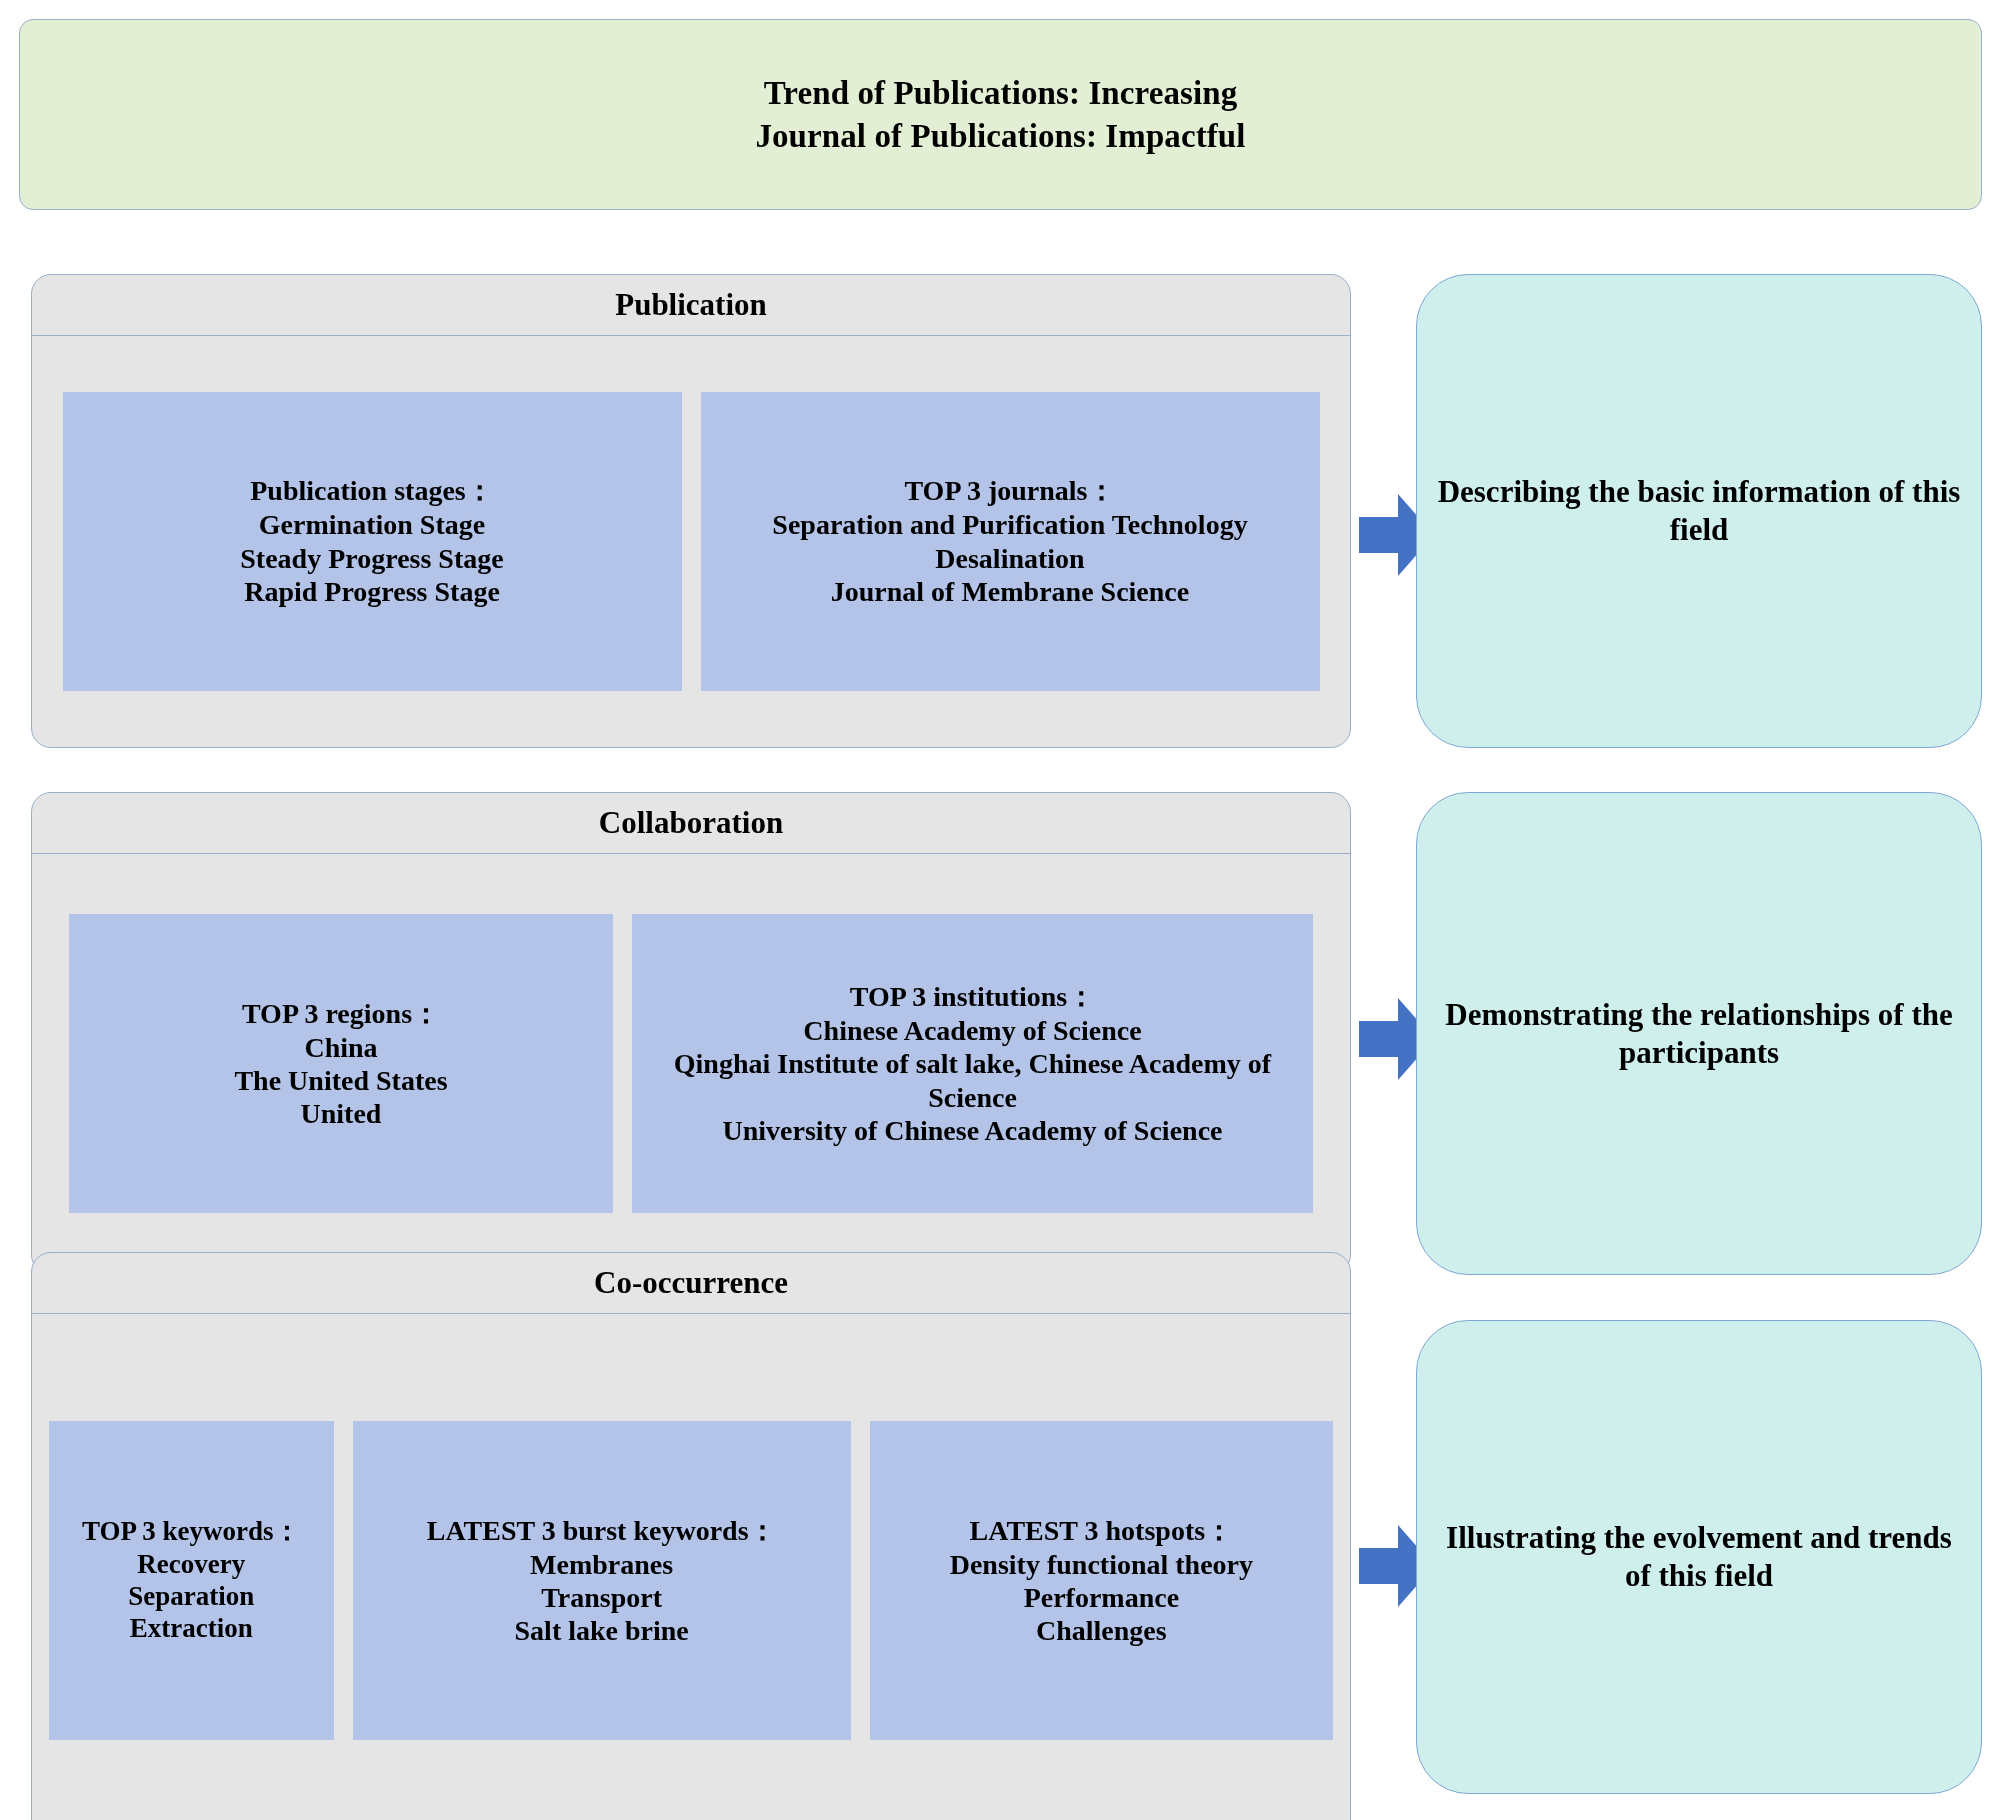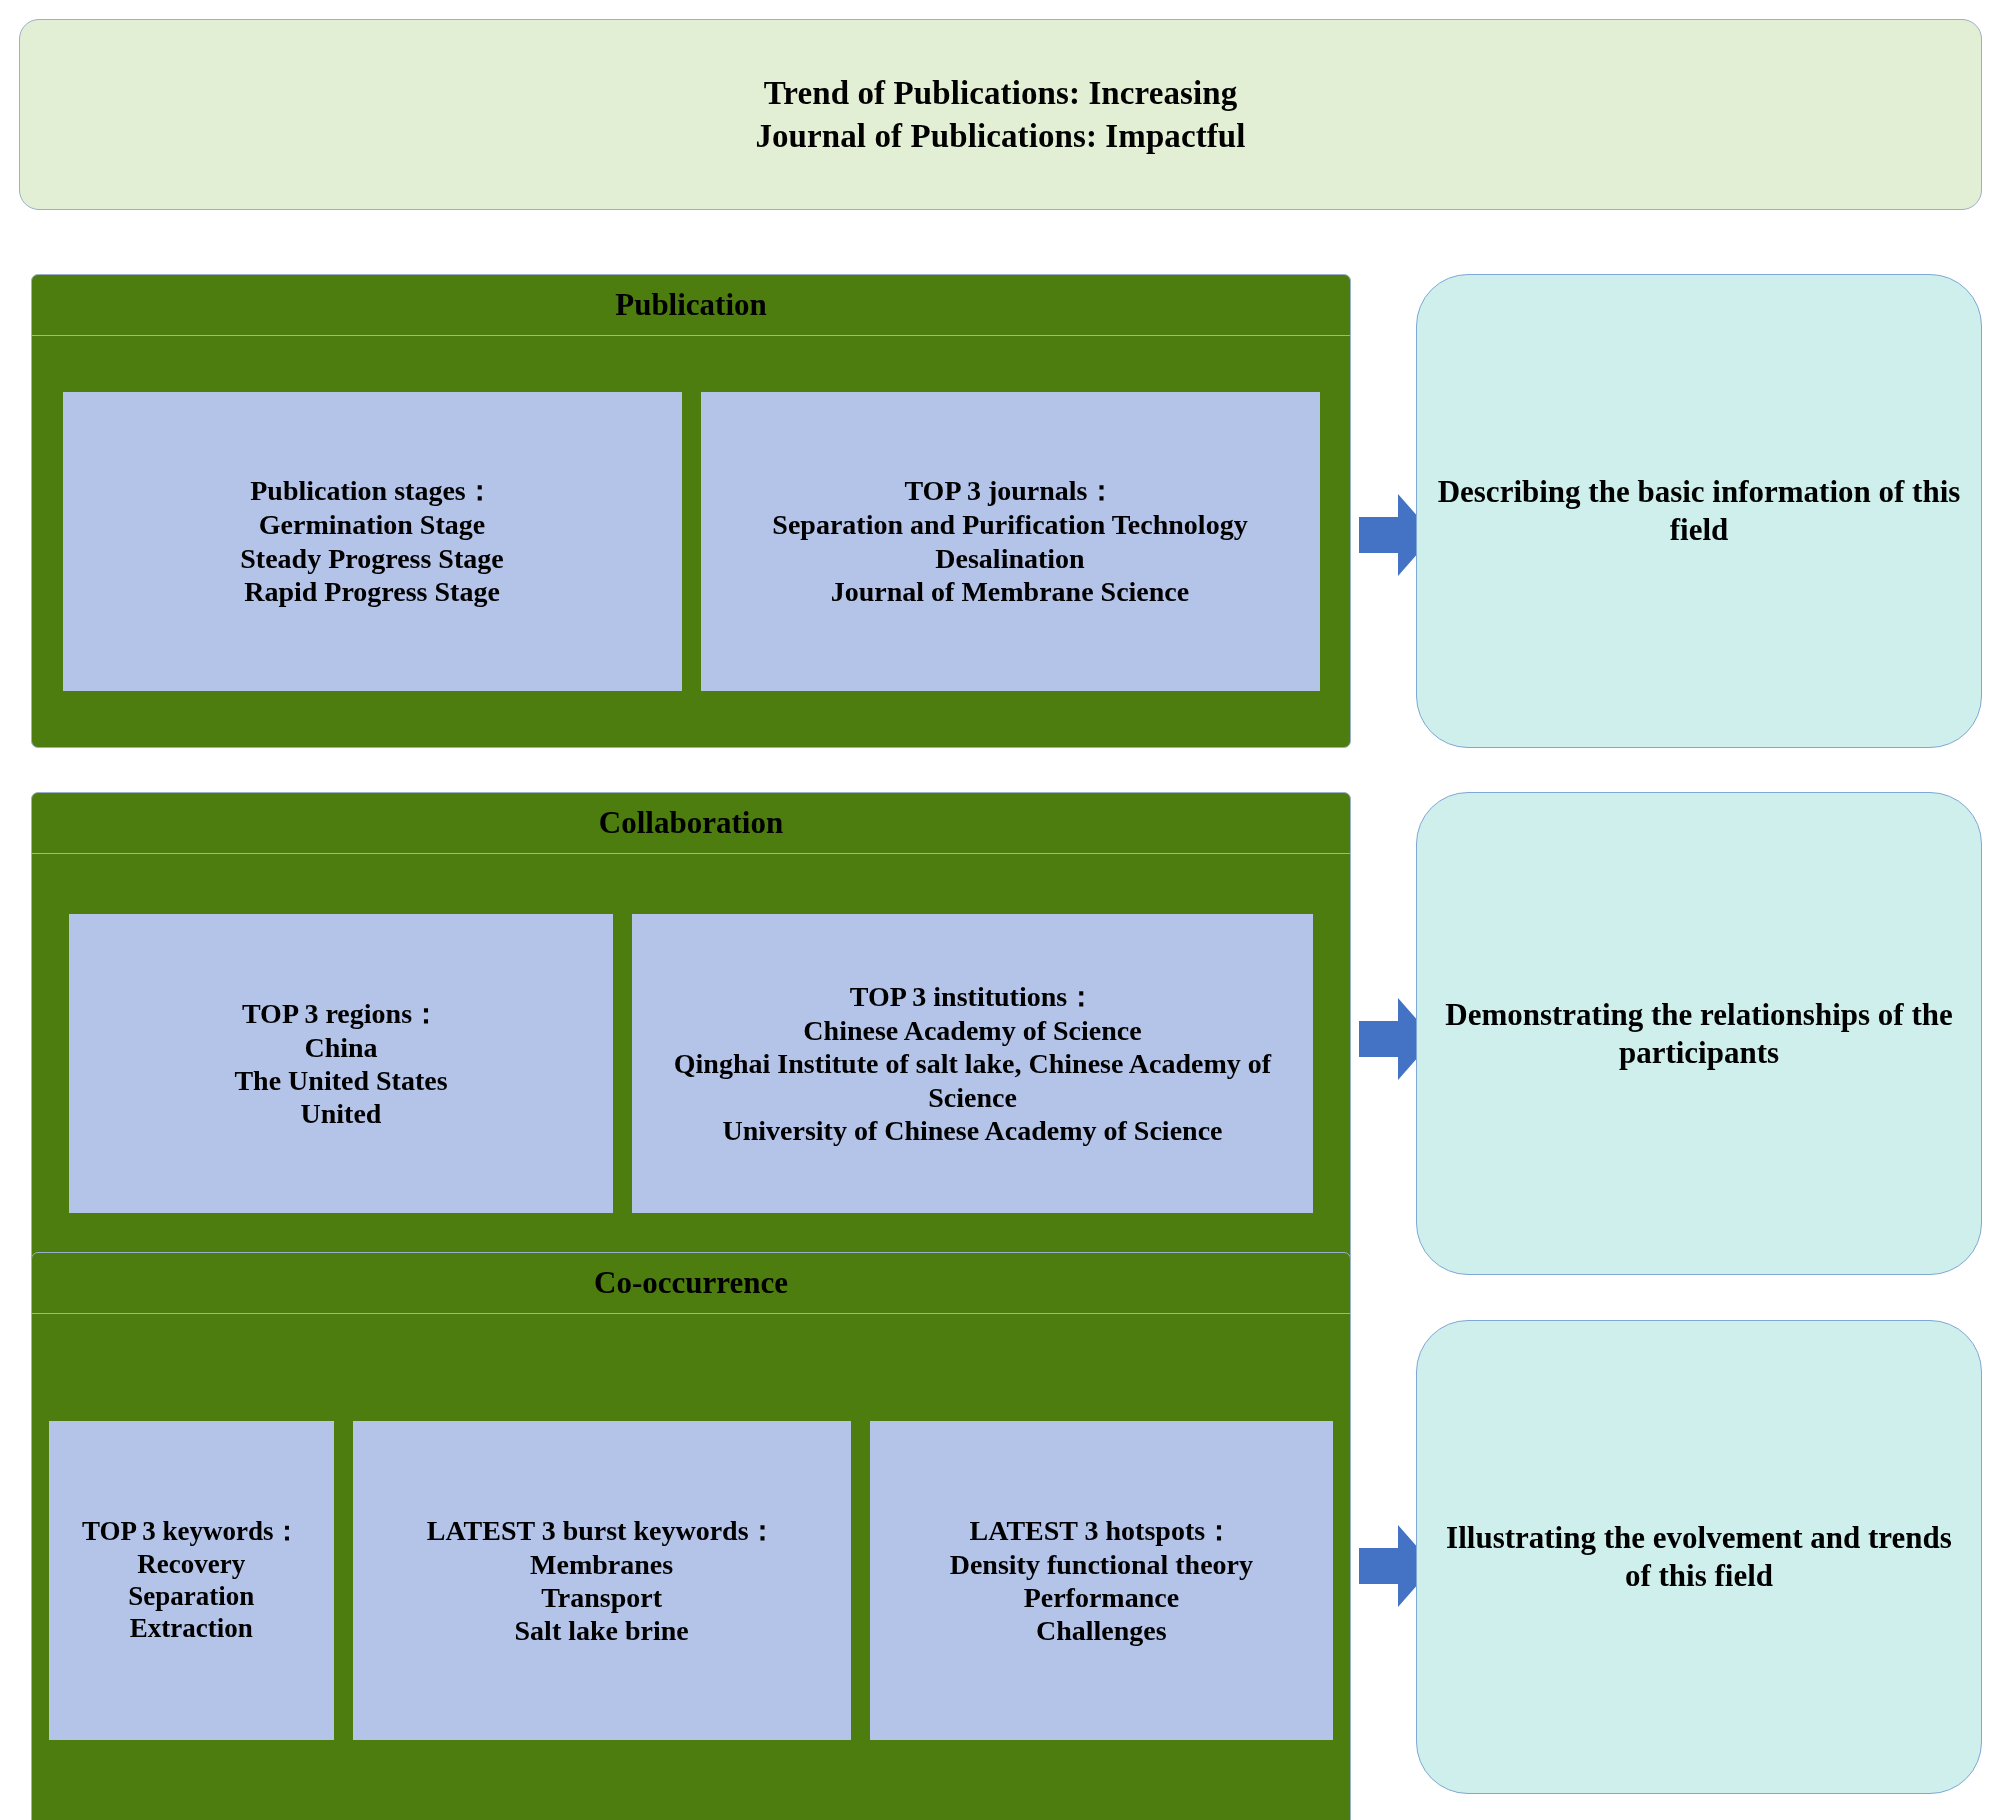--- a/index.html
+++ b/index.html
@@ -6,32 +6,32 @@
   body{
     width:2015px;height:1821px;position:relative;overflow:hidden;
     font-family:"Liberation Serif","DejaVu Serif",serif;
     color:#000000;
   }
   .abs{position:absolute;box-sizing:border-box;}
 
   
   #header-banner{
     left:19px;top:19px;width:1963px;height:191px;
-    background:#E3EFD4;border:1px solid #9AAFC9;border-radius:20px;
+    background:#E3EFD4;border:1px solid #9AAFC9;border-radius:14px;
     display:flex;align-items:center;justify-content:center;
   }
   #header-banner .hdr-inner{text-align:center;line-height:1.30;}
   #header-banner .hdr-line{
     font-size:33px;font-weight:bold;letter-spacing:0.1px;white-space:nowrap;
   }
 
   
   .section-panel{
     left:31px;width:1320px;
-    background:#4d7c0f;border:1px solid #9AAFC9;border-radius:7px;
+    background:#e5e5e5;border:1px solid #9AAFC9;border-radius:20px;
   }
   #section-publication{top:274px;height:474px;}
   #section-collaboration{top:792px;height:483px;}
   #section-cooccurrence{top:1252px;height:597px;}
 
   .section-title{
     position:absolute;left:0;right:0;top:0;height:60px;
     display:flex;align-items:center;justify-content:center;
     font-size:31px;font-weight:bold;
   }

